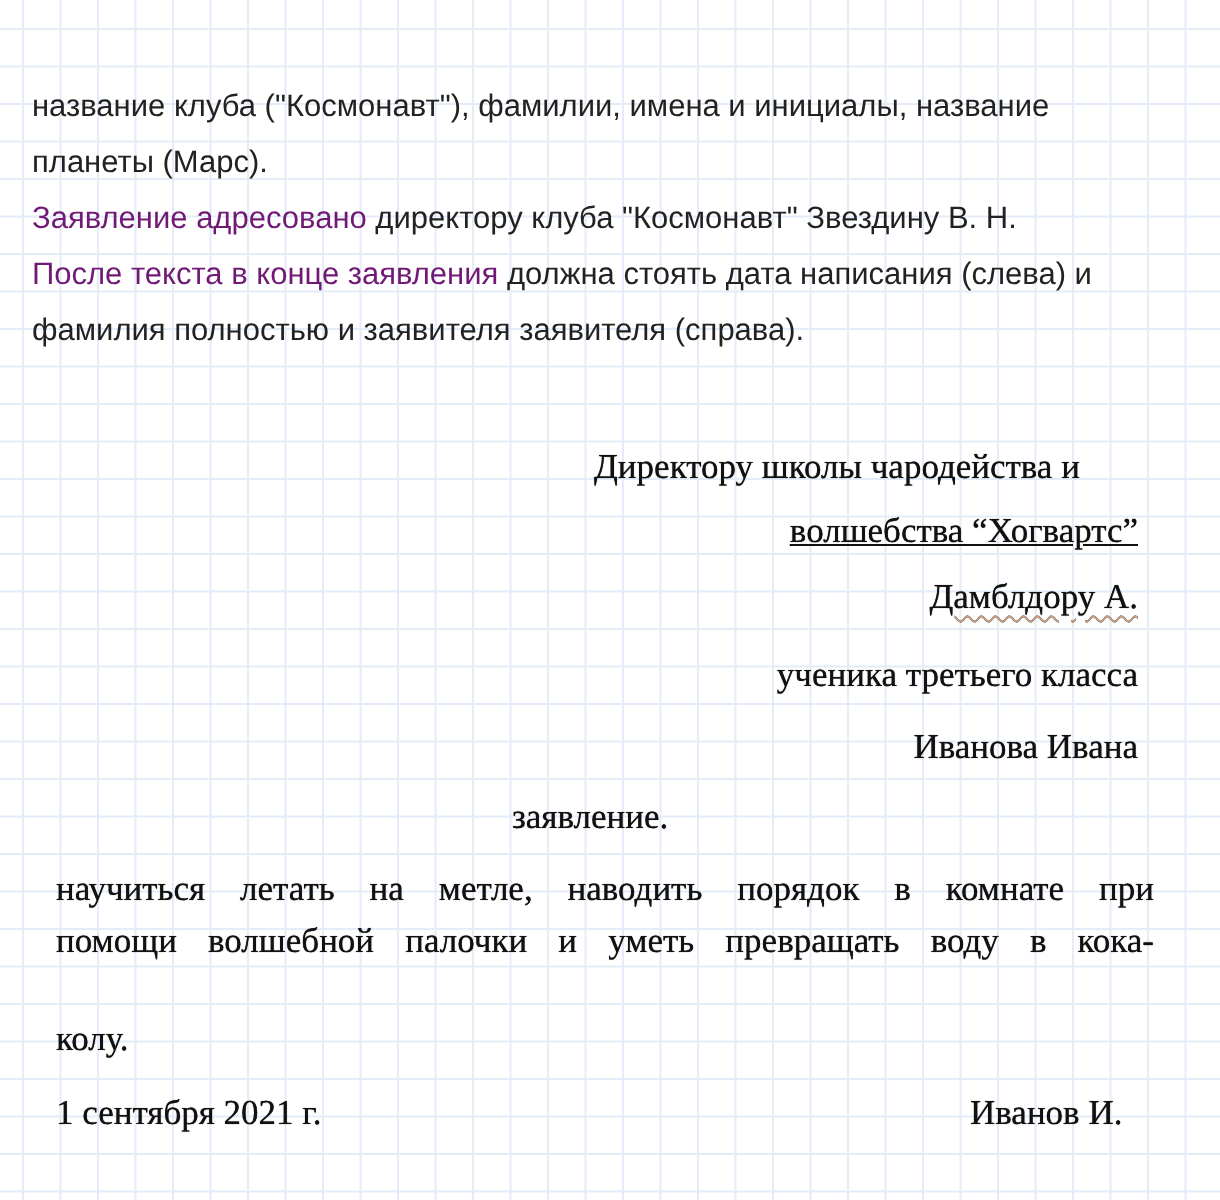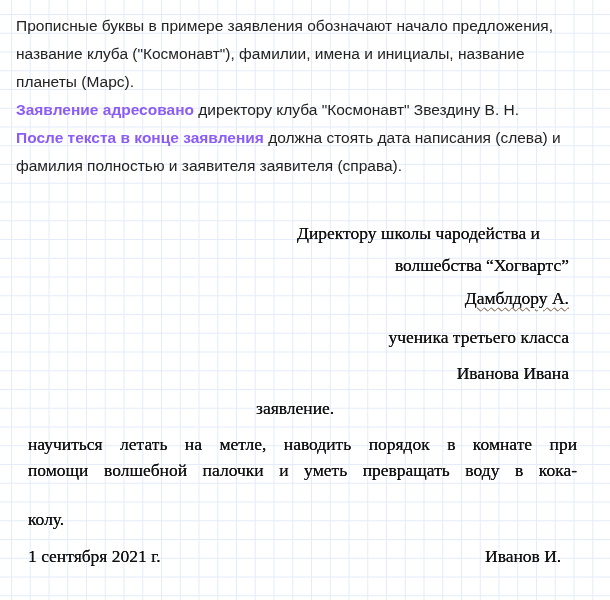--- a/index.html
+++ b/index.html
@@ -25,22 +25,22 @@
       width: 590px;
       font-family: "Liberation Sans", sans-serif;
       font-size: 15.5px;
       color: #222222;
       line-height: 28px;
     }
     .explain p {
       margin: 0;
     }
     .explain b {
-      font-weight: bold;
-      color: #8b5cf6;
+      font-weight: normal;
+      color: #701a75;
     }
     .letter {
       position: absolute;
       left: 0;
       top: 0;
       width: 606px;
       height: 600px;
       font-family: "Liberation Serif", serif;
       color: #111111;
       font-size: 17.5px;
@@ -82,36 +82,36 @@
     }
     .body-text .row.first {
       text-indent: 32px;
     }
   </style>
 </head>
 <body>
 
 <div class="explain">
   <p>
-    <span>Прописные буквы в примере заявления обозначают начало предложения,</span><br>
+    <br>
     <span>название клуба ("Космонавт"), фамилии, имена и инициалы, название</span><br>
     <span>планеты (Марс).</span>
   </p>
   <p>
     <b>Заявление адресовано</b><span> директору клуба "Космонавт" Звездину В. Н.</span>
   </p>
   <p>
     <b>После текста в конце заявления</b><span> должна стоять дата написания (слева) и</span><br>
     <span>фамилия полностью и заявителя заявителя (справа).</span>
   </p>
 </div>
 
 <div class="letter">
   <div class="line" style="left:297px; top:223px;">Директору школы чародейства и</div>
-  <div class="line right-al" style="top:255px;">волшебства “Хогвартс”</div>
+  <div class="line right-al" style="top:255px;text-decoration:underline;">волшебства “Хогвартс”</div>
   <div class="line right-al" style="top:288px;"><span class="spell">Дамблдору А.</span></div>
   <div class="line right-al" style="top:327px;">ученика третьего класса</div>
   <div class="line right-al" style="top:363px;">Иванова Ивана</div>
   <div class="line" style="left:256px; top:398px;">заявление.</div>
 
   <div class="body-text">
     <span class="row">научиться летать на метле, наводить порядок в комнате при</span>
     <span class="row">помощи волшебной палочки и уметь превращать воду в кока-</span>
     <span class="row last">колу.</span>
   </div>

